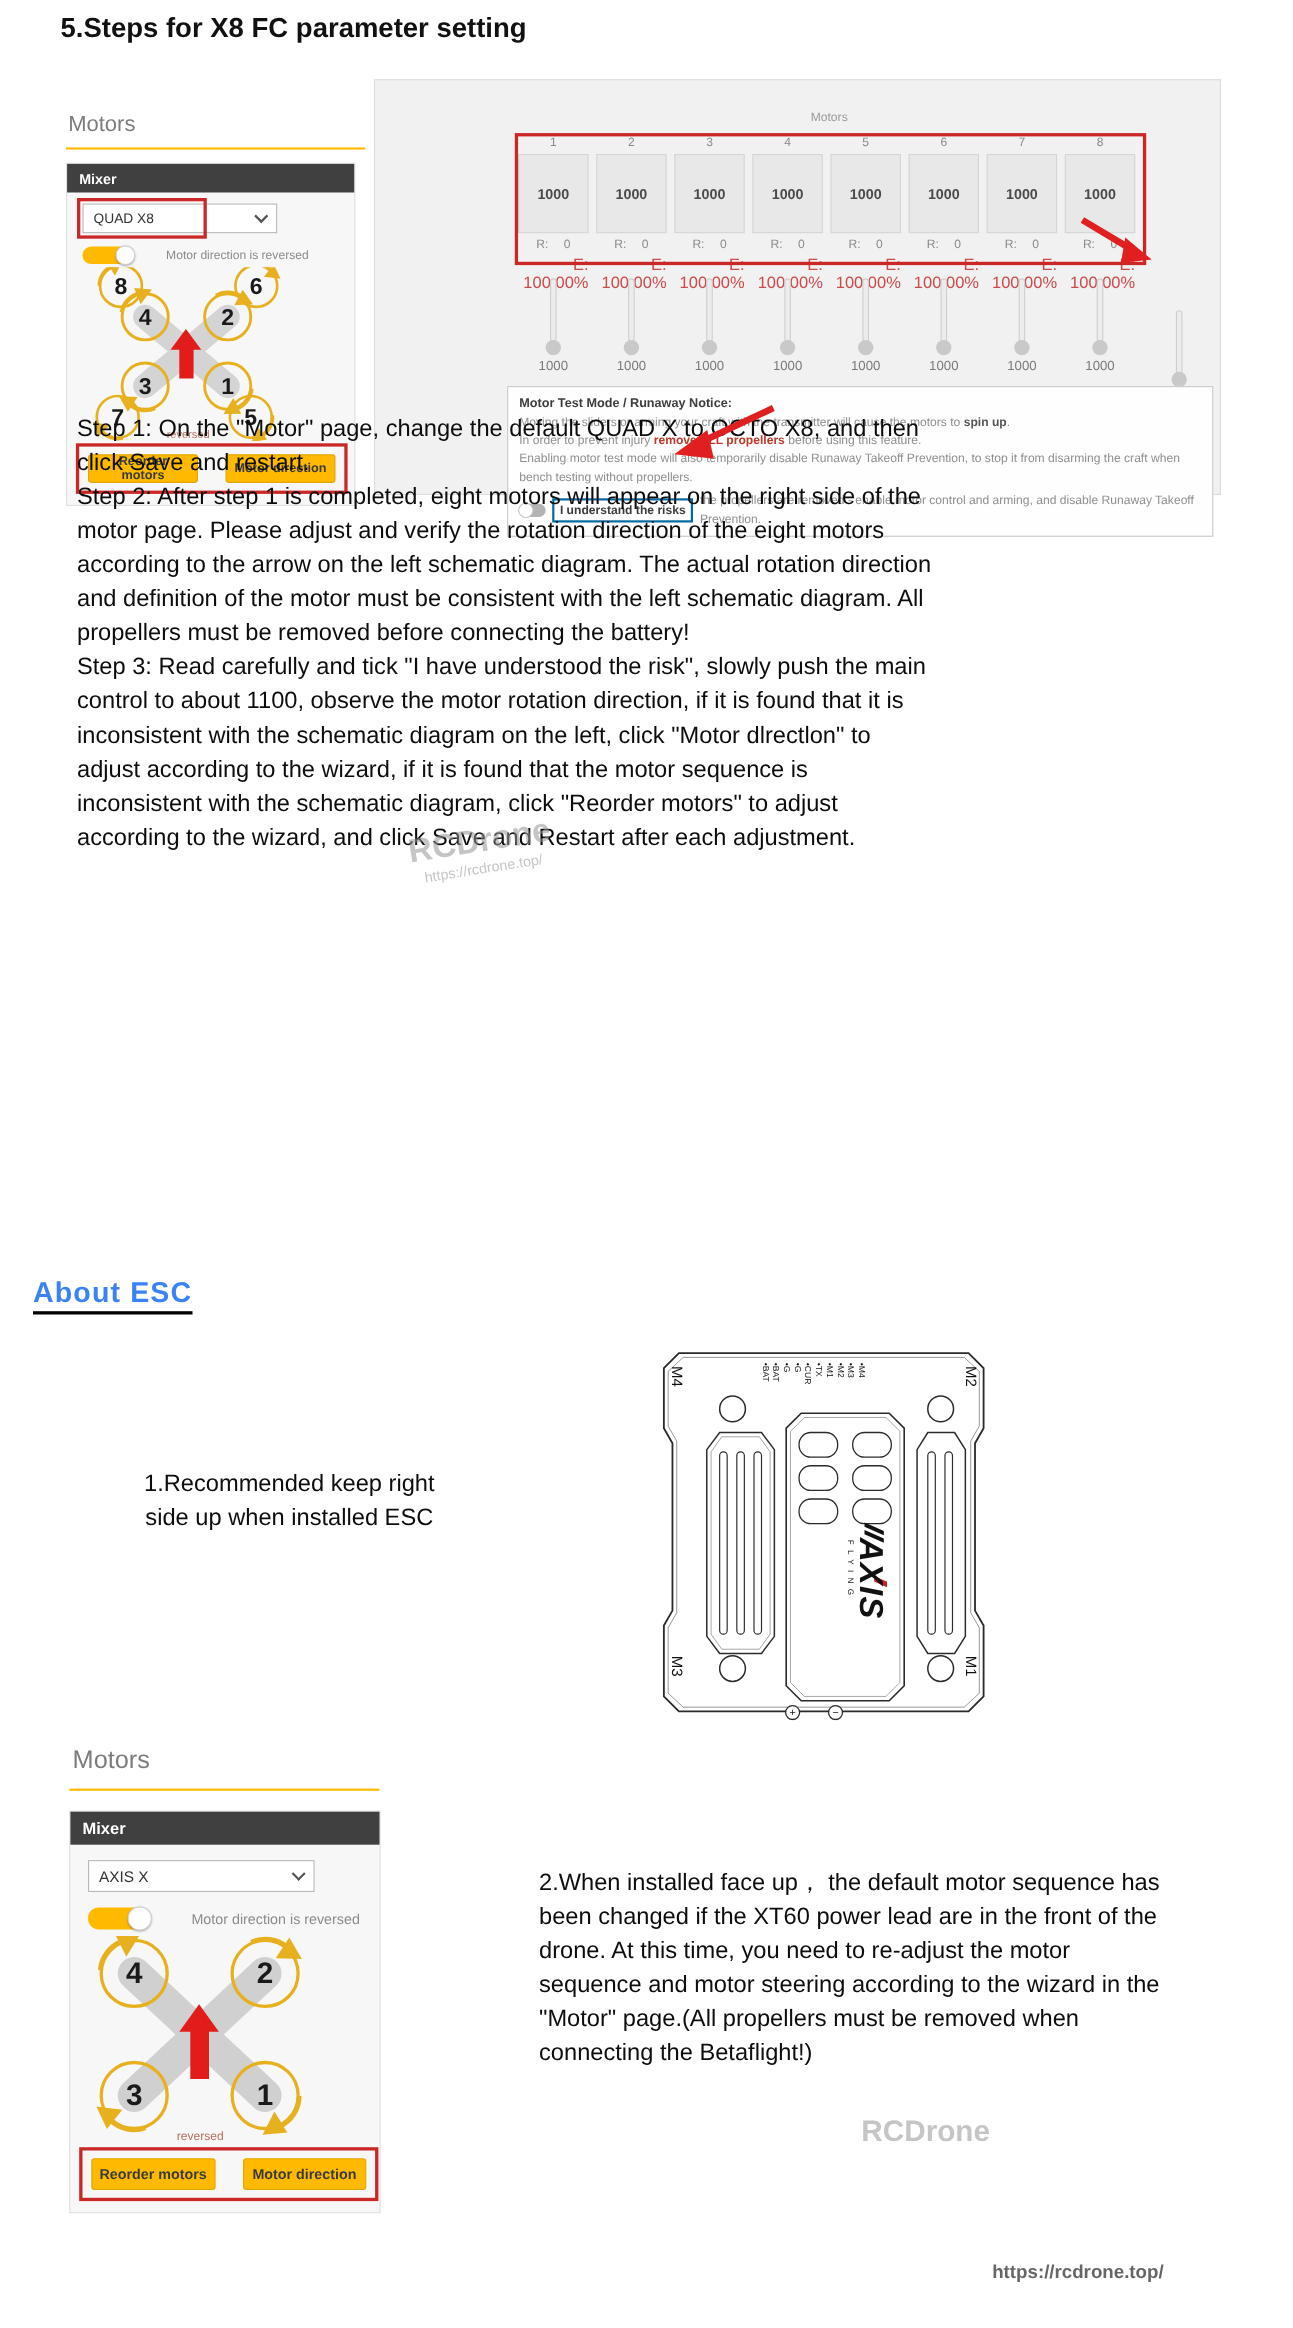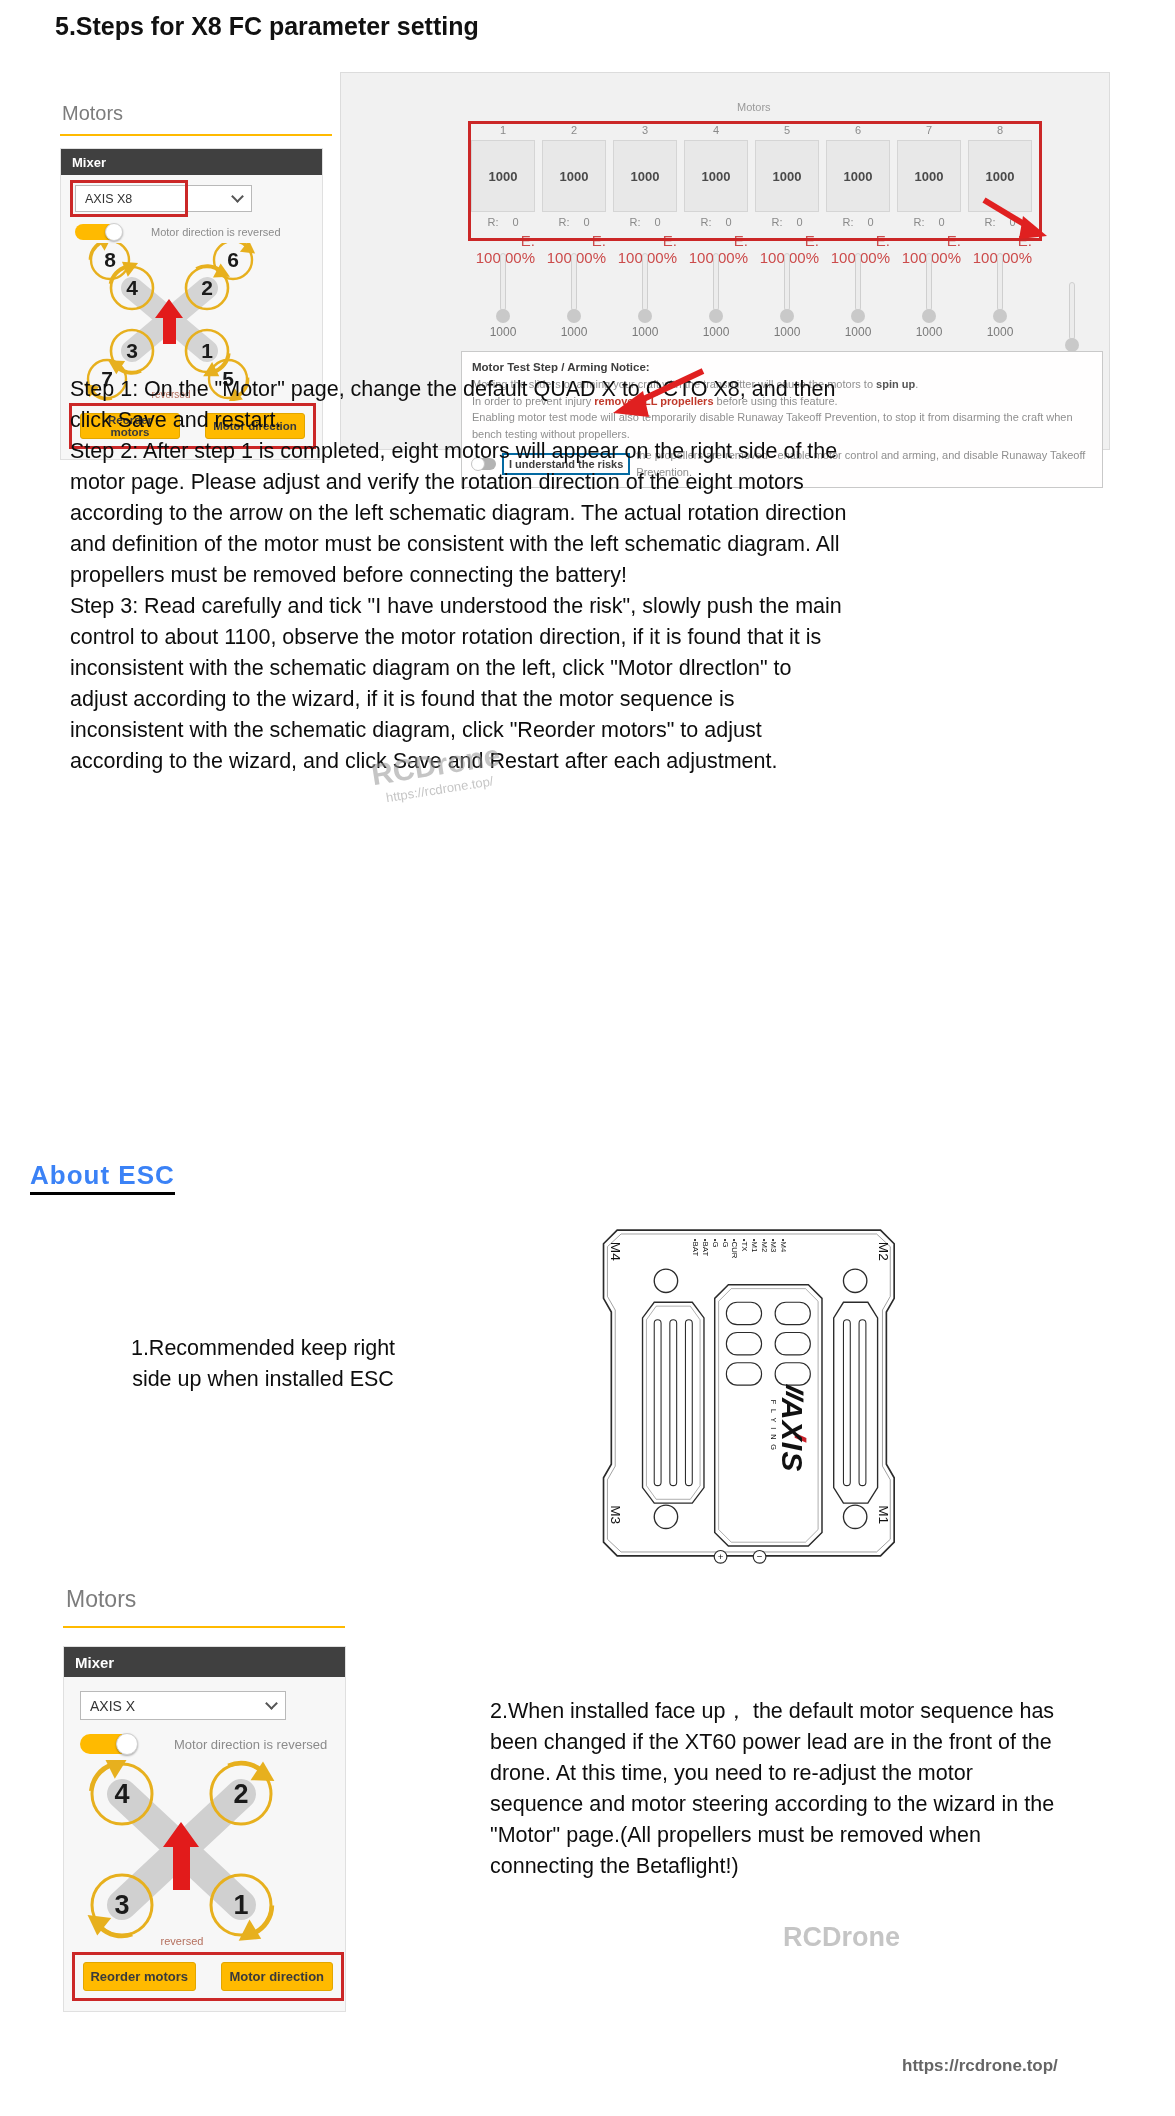--- a/index.html
+++ b/index.html
@@ -76,21 +76,21 @@
   <div class="abs doc-title" style="left:55px;top:12px;">5.Steps for X8 FC parameter setting</div>
 
   <div class="abs bf-heading" style="left:62px;top:102px;">Motors</div>
   <div class="abs bf-underline" style="left:60px;top:134px;width:272px;"></div>
 
   <div class="abs bfpanel" style="left:60px;top:148px;width:263px;height:312px;">
     <div class="mixerbar" style="height:26px;font-size:13px;">Mixer</div>
     <div style="padding:10px 12px 0 14px;position:relative;">
       <div style="position:relative;width:177px;">
         <div class="dropdown" style="width:177px;height:27px;font-size:12.5px;">
-          <span>AXIS X8</span>
+          <span>QUAD X8</span>
           <span class="chev"></span>
         </div>
         <div class="redbox" style="left:-5px;top:-5px;width:118px;height:37px;"></div>
       </div>
       <div class="tglrow" style="margin-top:12px;">
         <div class="toggle" style="width:46px;height:16px;">
           <div class="knob" style="width:18px;height:18px;right:-2px;top:-1px;"></div>
         </div>
         <span class="tgl-label" style="font-size:11px;margin-left:30px;">Motor direction is reversed</span>
       </div>
@@ -296,21 +296,21 @@
         <div class="sknob"></div>
       </div>
       <div style="font-size:11px;font-weight:bold;color:#3f3f3f;text-align:center;margin-top:4px;">Master</div>
     </div>
     <svg class="abs" style="left:638px;top:118px;z-index:4;" width="72" height="56" viewBox="0 0 72 56">
       <line x1="5" y1="9" x2="50" y2="36" stroke="#e02020" stroke-width="6"></line>
       <polygon points="44,25 68,45 40,48" fill="#e02020"></polygon>
     </svg>
 
     <div class="notice abs" style="left:120px;top:278px;width:642px;">
-      <div class="ttl">Motor Test Step / Arming Notice:</div>
+      <div class="ttl">Motor Test Mode / Runaway Notice:</div>
       <div><span>Moving the sliders or arming your craft with the transmitter will cause the motors to </span><b class="dk">spin up</b><span>.</span></div>
       <div><span>In order to prevent injury </span><b class="rd">remove ALL propellers</b><span> before using this feature.</span></div>
       <div>Enabling motor test mode will also temporarily disable Runaway Takeoff Prevention, to stop it from disarming the craft when bench testing without propellers.</div>
       <div class="riskrow">
         <div class="risk-toggle">
             <div class="knob"></div>
           </div>
         <span class="risk-label">I understand the risks</span>
         <span>the propellers are removed - enable motor control and arming, and disable Runaway Takeoff Prevention.</span>
       </div>

